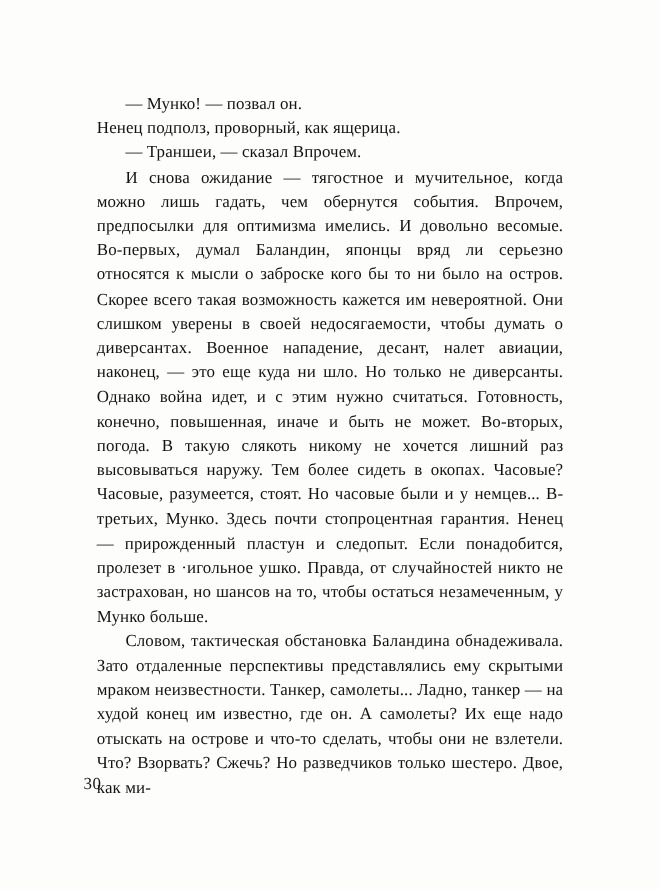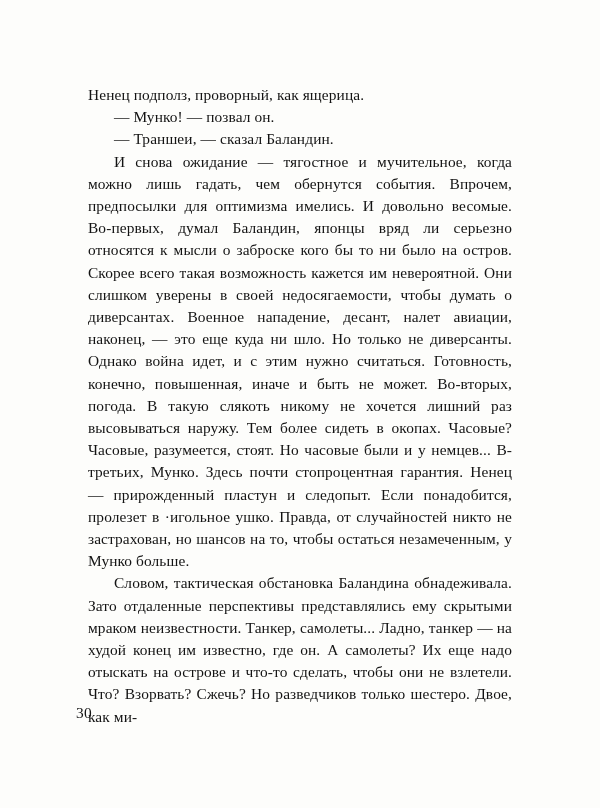--- a/index.html
+++ b/index.html
@@ -52,22 +52,22 @@
     font-weight: 500;
     letter-spacing: 0.3px;
   }
 </style>
 </head>
 <body>
 
 <div class="page">
 
   <div class="text-column">
+    <p class="para indent">— Мунко! — позвал он.</p>
     <p class="para noindent">Ненец подполз, проворный, как ящерица.</p>
-    <p class="para indent">— Мунко! — позвал он.</p>
-    <p class="para indent">— Траншеи, — сказал Баландин.</p>
+    <p class="para indent">— Траншеи, — сказал Впрочем.</p>
     <p class="para indent">И снова ожидание — тягостное и мучительное, когда можно лишь гадать, чем обернутся события. Впрочем, предпосылки для оптимизма имелись. И довольно весомые. Во-первых, думал Баландин, японцы вряд ли серьезно относятся к мысли о заброске кого бы то ни было на остров. Скорее всего такая возможность кажется им невероятной. Они слишком уверены в своей недосягаемости, чтобы думать о диверсантах. Военное нападение, десант, налет авиации, наконец, — это еще куда ни шло. Но только не диверсанты. Однако война идет, и с этим нужно считаться. Готовность, конечно, повышенная, иначе и быть не может. Во-вторых,  погода. В такую слякоть никому не хочется лишний раз высовываться наружу. Тем более сидеть в окопах.  Часовые? Часовые, разумеется, стоят. Но часовые были и у немцев... В-третьих, Мунко. Здесь почти стопроцентная гарантия. Ненец — прирожденный  пластун и следопыт. Если понадобится, пролезет в ·игольное ушко.   Правда, от случайностей никто не застрахован, но шансов на то, чтобы остаться незамеченным, у Мунко больше.</p>
     <p class="para indent">Словом, тактическая обстановка Баландина обнадеживала. Зато отдаленные перспективы представлялись ему скрытыми мраком неизвестности. Танкер, самолеты... Ладно, танкер — на худой конец им известно, где он. А самолеты? Их еще надо отыскать на острове и что-то сделать, чтобы они не  взлетели.  Что?  Взорвать? Сжечь? Но разведчиков только шестеро. Двое, как ми-</p>
   </div>
 
   <div class="folio">30</div>
 
 </div>
 
 </body></html>

